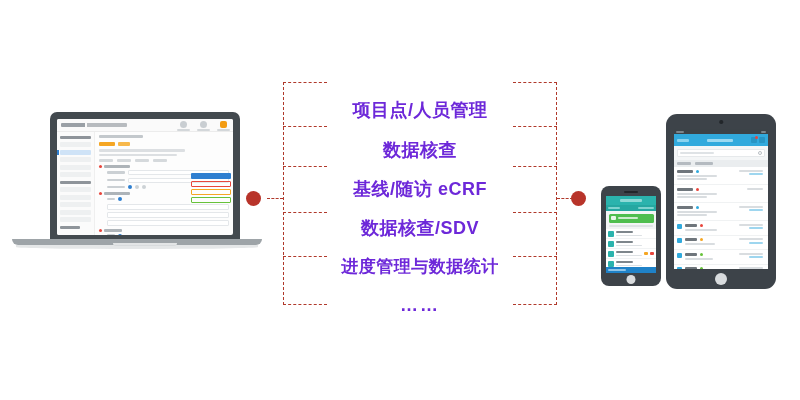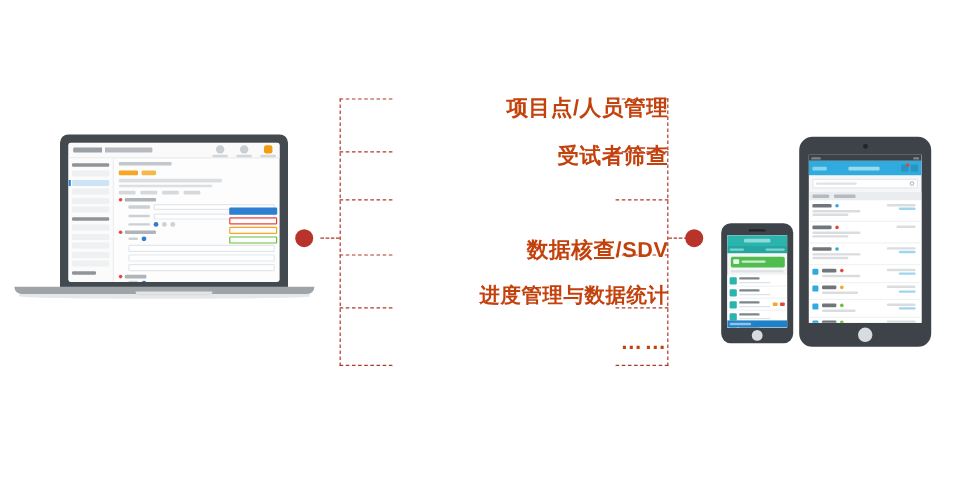--- a/index.html
+++ b/index.html
@@ -58,26 +58,27 @@
 
   
   .feature-list {
     position:absolute;
     left:283px; top:82px;
     width:274px; height:223px;
   }
   .feature {
     position:absolute;
     left:0; width:274px;
-    text-align:right;
-    color:#c2410c;
+    text-align:center;
+    color:#6d28d9;
     font-size:18px;
     font-weight:bold;
     letter-spacing:.5px;
     white-space:nowrap;
+    margin-top:20px;
   }
   .f0 { top:-4px;  }
   .f1 { top:36px;  }
   .f2 { top:75px;  }
   .f3 { top:114px; }
   .f4 { top:153px; font-size:17px; }
   .f5 { top:193px; font-size:18px; letter-spacing:2px; }
 
   
   .laptop { position:absolute; left:12px; top:112px; width:250px; height:160px; }
@@ -460,21 +461,22 @@
     <div class="tick l" style="top:84px"></div>
     <div class="tick r" style="top:84px"></div>
     <div class="tick l" style="top:130px"></div>
     <div class="tick r" style="top:130px"></div>
     <div class="tick l" style="top:174px"></div>
     <div class="tick r" style="top:174px"></div>
   </div>
 
   <div class="feature-list">
     <div class="feature f0">项目点/人员管理</div>
-    <div class="feature f1">受试者筛查</div>
+    <div class="feature f1">数据核查</div>
+    <div class="feature f2">基线/随访 eCRF</div>
     <div class="feature f4">进度管理与数据统计</div>
     <div class="feature f3">数据核查/SDV</div>
     <div class="feature f5">……</div>
   </div>
 
   <div class="tablet">
     <div class="tab-cam"></div>
     <div class="tab-screen">
       <div class="t-status">
         <i></i>

